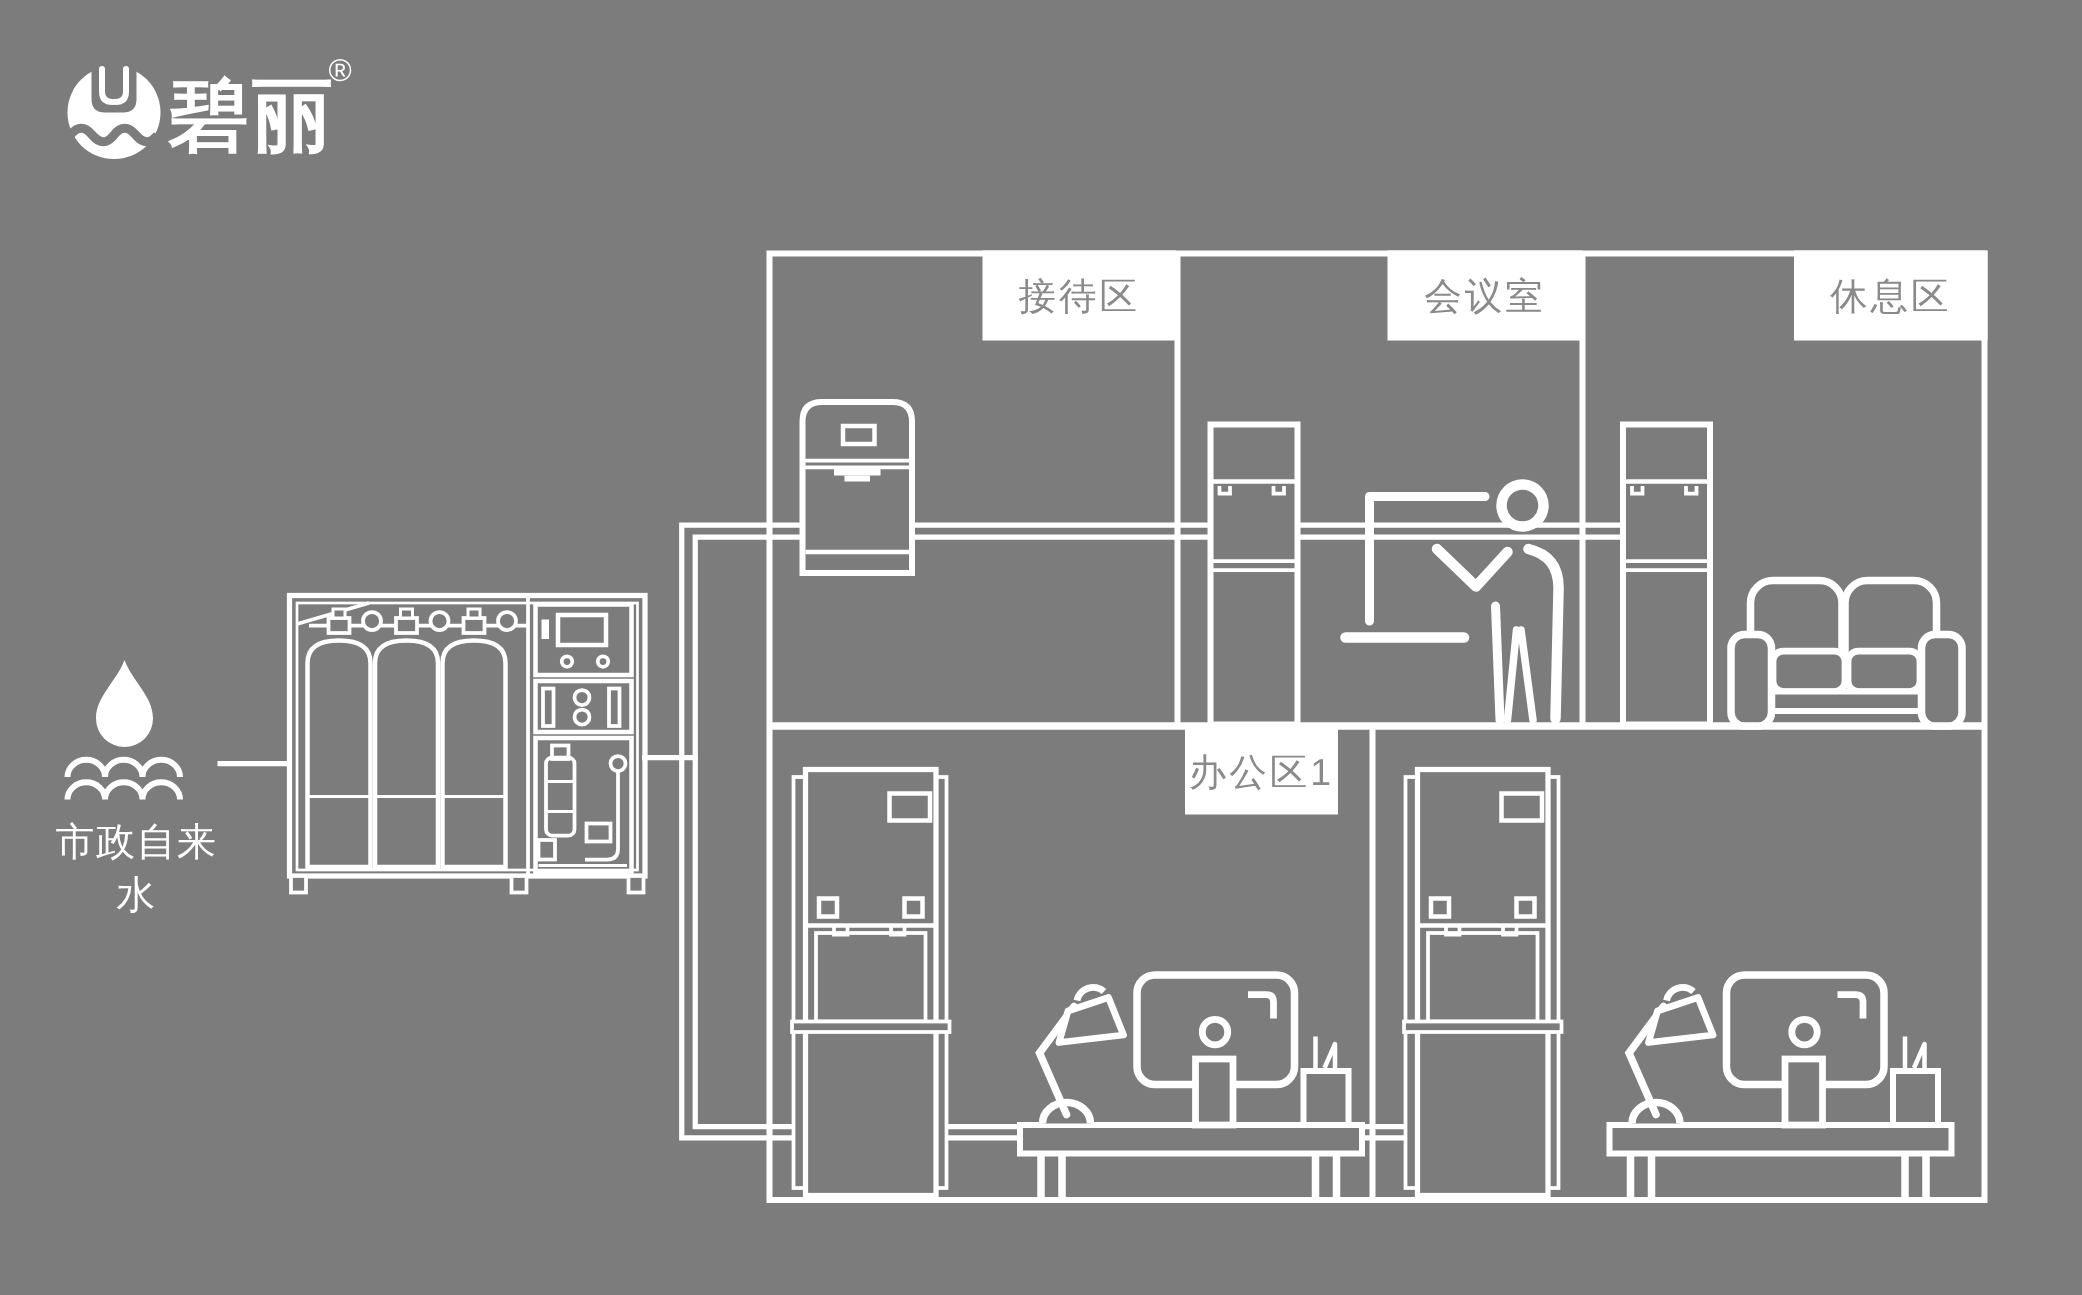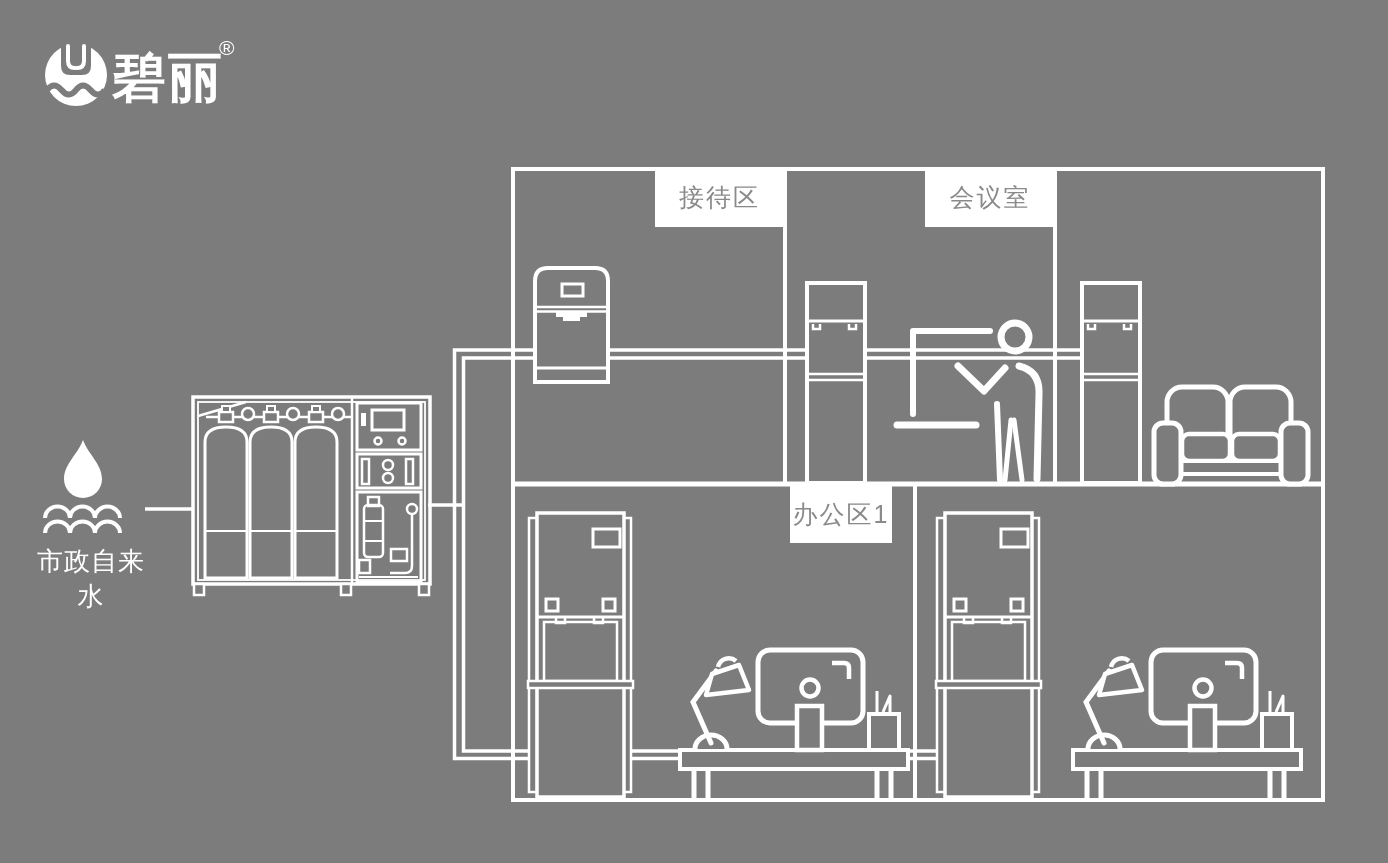--- a/index.html
+++ b/index.html
@@ -212,14 +212,15 @@
     </g>
   </svg>
 
   <div class="brand-name">碧丽</div>
   <div class="brand-reg">®</div>
 
   <div class="source-label">市政自来水</div>
 
   <div class="room-label" style="left:655px;top:167px;width:129px;height:60px">接待区</div>
   <div class="room-label" style="left:925px;top:167px;width:130px;height:60px">会议室</div>
+  <div class="room-label" style="left:1196px;top:167px;width:129px;height:60px">休息区</div>
   <div class="room-label" style="left:790px;top:486px;width:102px;height:57px">办公区1</div>
 </div>
 
 </body></html>

